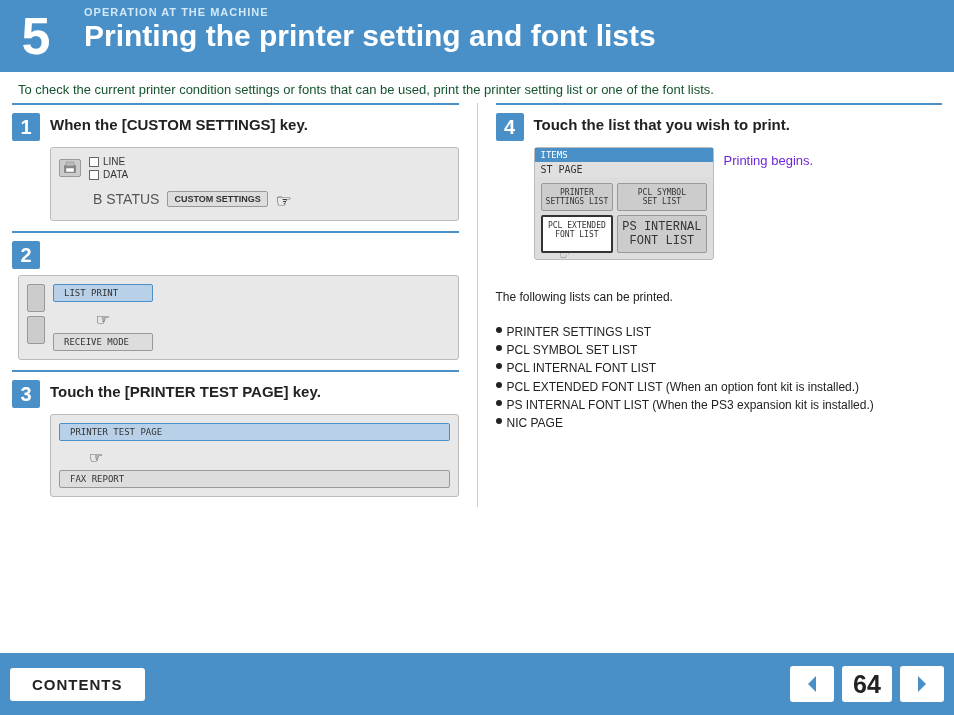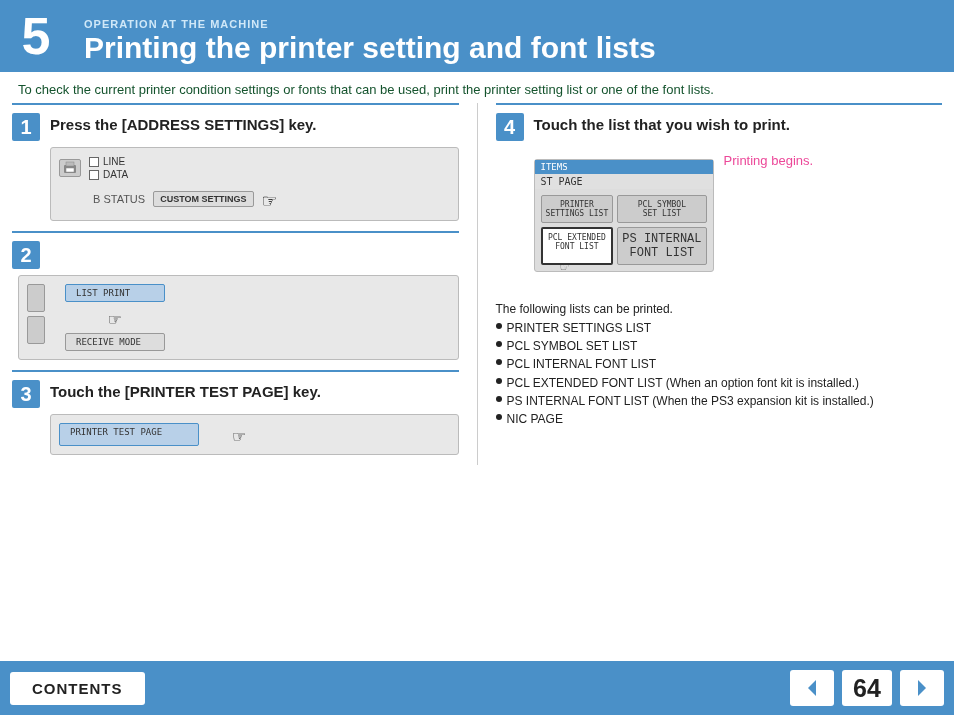--- a/index.html
+++ b/index.html
@@ -26,21 +26,20 @@
       width: 72px;
       display: flex;
       align-items: center;
       justify-content: center;
       padding: 6px 0;
     }
     .header-text {
       background: #4a90c8;
       padding: 6px 12px;
       flex: 1;
-      margin-top: 12px;
     }
     .header-text .op-label {
       color: #d0e8f8;
       font-size: 11px;
       font-weight: bold;
       letter-spacing: 1px;
       text-transform: uppercase;
     }
     .header-text .main-title {
       color: #fff;
@@ -158,42 +157,42 @@
       border: 1px solid #666;
       background: #fff;
     }
     .step1-bottom {
       display: flex;
       align-items: center;
       gap: 8px;
       margin-top: 2px;
     }
     .bottom-label {
-      font-size: 11px;
+      font-size: 14px;
       color: #555;
       padding-left: 34px;
     }
     .custom-settings-btn {
       background: #ddd;
       border: 1px solid #999;
       border-radius: 2px;
       padding: 2px 6px;
       font-size: 9px;
       font-weight: bold;
       color: #333;
     }
     .finger-icon {
       font-size: 18px;
       margin-top: 4px;
     }
 
     
     .step2-panel {
       display: flex;
-      gap: 20px;
+      gap: 8px;
       align-items: flex-start;
       margin-left: 6px;
     }
     .step2-side {
       display: flex;
       flex-direction: column;
       gap: 4px;
     }
     .side-box {
       width: 18px;
@@ -218,21 +217,21 @@
       min-width: 100px;
     }
     .menu-btn.selected {
       background: #b8d0e8;
       border-color: #4a90c8;
     }
 
     
     .step3-panel {
       display: flex;
-      flex-direction: row;
+      flex-direction: column;
       gap: 3px;
     }
     .menu-btn-list {
       background: #ddd;
       border: 1px solid #999;
       border-radius: 2px;
       padding: 3px 10px;
       font-size: 9px;
       font-family: monospace;
       color: #333;
@@ -287,21 +286,21 @@
       border: 2px solid #333;
     }
 
     
     .bullet-section {
       margin-top: 8px;
     }
     .bullet-intro {
       font-size: 12px;
       color: #222;
-      margin-bottom: 4px;
+      margin-bottom: 20px;
     }
     .bullet-item {
       display: flex;
       align-items: flex-start;
       gap: 5px;
       font-size: 12px;
       color: #222;
       margin-bottom: 2px;
       line-height: 1.35;
     }
@@ -313,21 +312,21 @@
       background: #222;
       border-radius: 50%;
     }
 
     
     .footer {
       position: absolute;
       bottom: 0;
       left: 0;
       right: 0;
-      height: 54px;
+      height: 62px;
       background: #4a90c8;
       display: flex;
       align-items: center;
       justify-content: space-between;
       padding: 0 10px;
     }
     .footer-contents-btn {
       background: #fff;
       color: #222;
       font-size: 15px;
@@ -380,21 +379,21 @@
 
 <div class="intro">To check the current printer condition settings or fonts that can be used, print the printer setting list or one of the font lists.</div>
 
 <div class="main-content">
 
   <div class="left-col">
 
     <div class="step">
       <div class="step-header">
         <div class="step-num">1</div>
-        <div class="step-title">Press the [ADDRESS SETTINGS] key.</div>
+        <div class="step-title">When the [CUSTOM SETTINGS] key.</div>
       </div>
       <div class="ui-panel step1-panel">
         <div class="step1-top">
           <div class="key-icon">
             <svg viewBox="0 0 14 14" fill="none">
               <rect x="1" y="4" width="12" height="8" rx="1" fill="#888"></rect>
               <rect x="3" y="1" width="8" height="4" fill="#bbb" stroke="#888" stroke-width="0.5"></rect>
               <rect x="3" y="7" width="8" height="4" fill="#fff" stroke="#888" stroke-width="0.5"></rect>
             </svg>
           </div>
@@ -435,49 +434,50 @@
     </div>
 
     <div class="step">
       <div class="step-header">
         <div class="step-num">3</div>
         <div class="step-title">Touch the [PRINTER TEST PAGE] key.</div>
       </div>
       <div class="ui-panel step3-panel">
         <div class="menu-btn-list selected">PRINTER TEST PAGE</div>
         <span class="finger-icon" style="font-size:16px; margin-left:30px;">☞</span>
+        <div class="menu-btn-list">FAX REPORT</div>
       </div>
     </div>
 
   </div>
 
   <div class="right-col">
 
     <div class="step">
       <div class="step-header">
         <div class="step-num">4</div>
         <div class="step-title">Touch the list that you wish to print.</div>
       </div>
       <div style="display:flex; align-items:flex-start; margin-left:38px; margin-bottom:8px; gap:10px;">
-        <div class="step4-ui" style="margin-left:0;margin-top:12px;">
+        <div class="step4-ui" style="margin-left:0;">
           <div class="step4-title-bar">ITEMS</div>
           <div class="step4-subtitle">ST PAGE</div>
           <div class="step4-grid">
             <div class="step4-btn" style="white-space:pre; font-size:8px;">PRINTER
 SETTINGS LIST</div>
             <div class="step4-btn" style="white-space:pre; font-size:8px;">PCL SYMBOL
 SET LIST</div>
             <div class="step4-btn highlighted" style="white-space:pre; font-size:8px; position:relative;">PCL EXTENDED
 FONT LIST<span style="position:absolute; bottom:-12px; left:18px; font-size:14px;">☞</span></div>
             <div class="step4-btn" style="white-space:pre; font-size:12px;font-family:Liberation Mono, monospace;">PS INTERNAL
 FONT LIST</div>
           </div>
         </div>
         <div style="padding-top:4px;">
-          <span style="font-size:13px; color:#ec4899;">Printing begins.</span>
+          <span style="font-size:13px; color:#6d28d9;">Printing begins.</span>
         </div>
       </div>
     </div>
 
     <div class="bullet-section">
       <div class="bullet-intro">The following lists can be printed.</div>
       <div>
         <div class="bullet-item">
           <div class="bullet-dot"></div>
           <span>PRINTER SETTINGS LIST</span>

